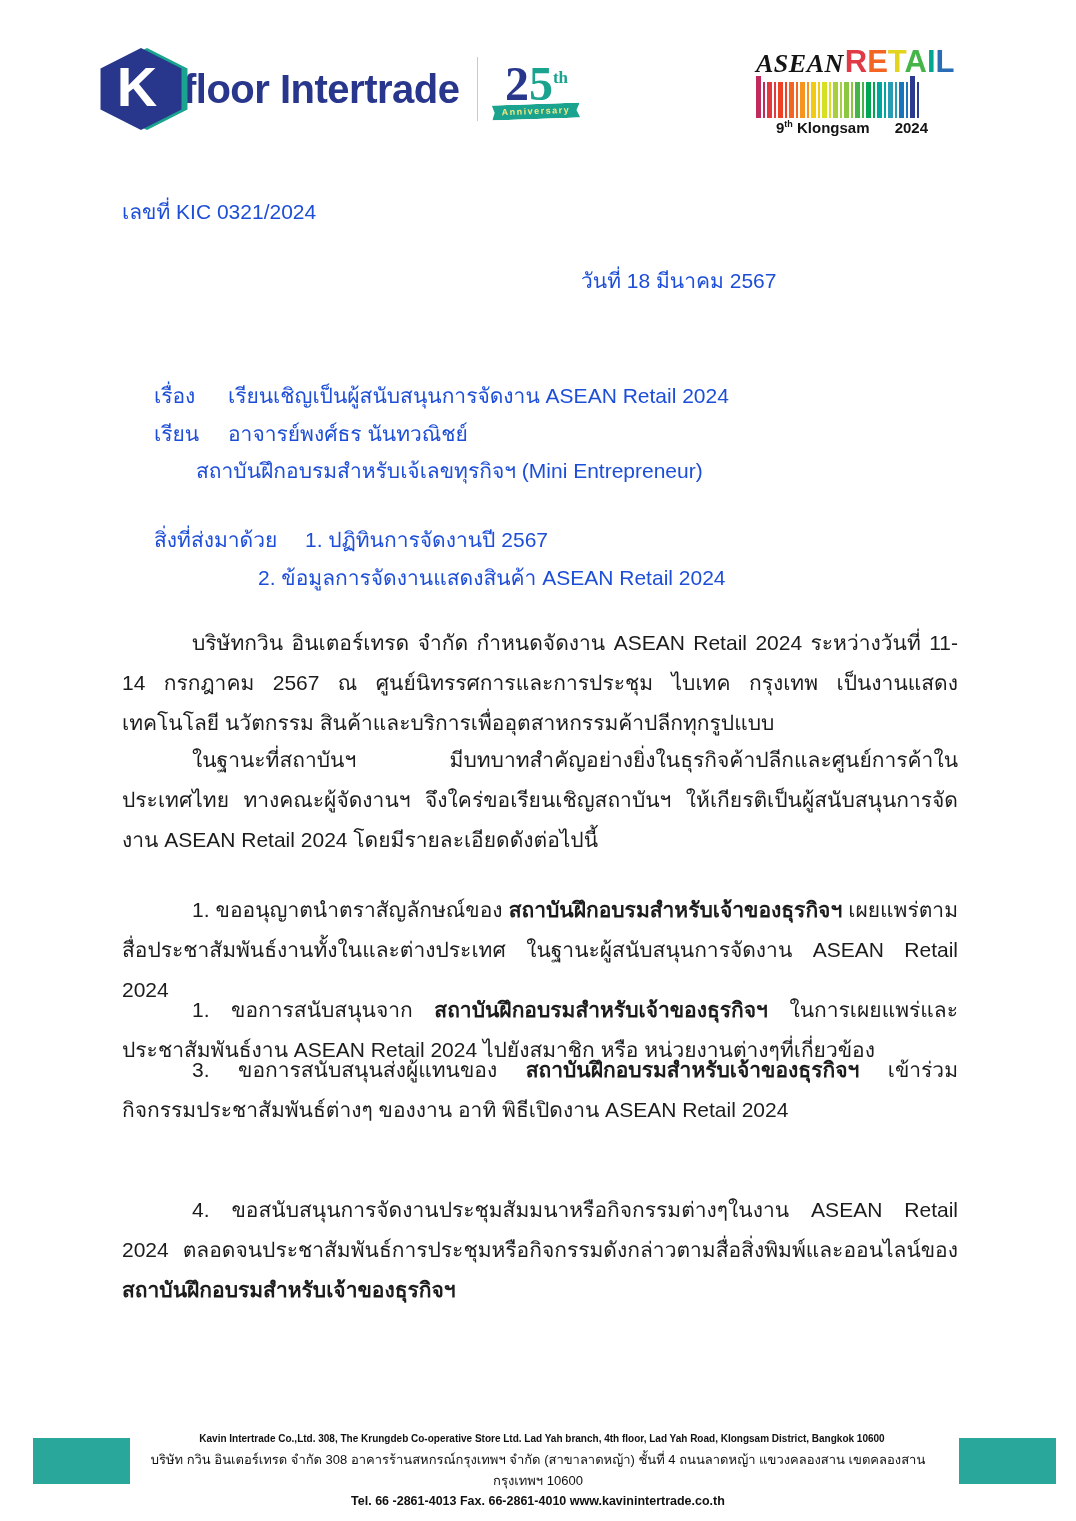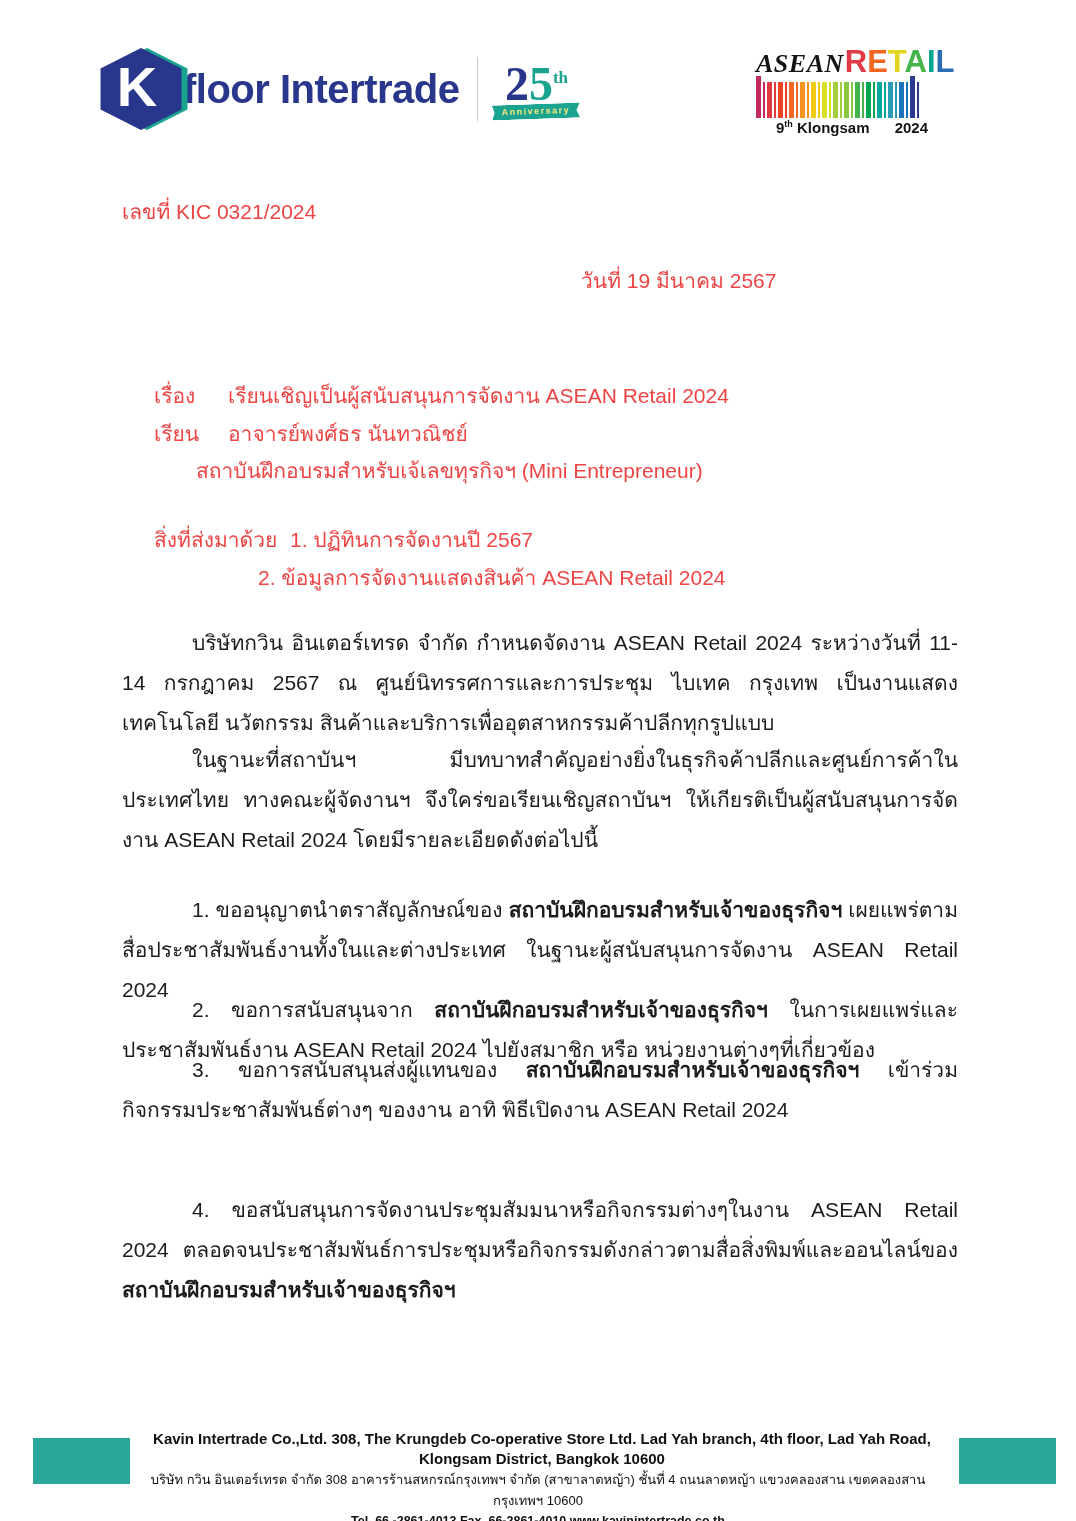--- a/index.html
+++ b/index.html
@@ -32,49 +32,49 @@
   .retail-word { font-size:31px; font-weight:800; letter-spacing:0px; margin-left:1px; }
   .barcode { display:flex; align-items:flex-end; height:36px; margin-top:2px; gap:2px; }
   .barcode .bar { height:100%; }
   .barcode .bar.tall { height:118%; }
   .asean-row3 { display:flex; justify-content:space-between; font-size:15px; font-weight:700;
                 color:#141414; margin-top:1px; padding:0 10px 0 20px; }
   .asean-row3 sup { font-size:9px; }
 
   
   .abs { position:absolute; }
-  .t { font-size:21px; line-height:38px; color:#ef4444; }
+  .t { font-size:21px; line-height:38px; color:#1d4ed8; }
   .ref-no { left:122px; top:193px; }
   .date-line { left:581px; top:262px; }
 
   .row2col { left:122px; display:flex; }
   .row2col .lbl { width:74px; flex:0 0 auto;margin-left:32px; }
   .subject-row { top:377px; }
   .to-row { top:415px; }
   .org-line { left:196px; top:452px; }
-  .attach-row { top:521px; }
+  .attach-row { top:521px;gap:15px; }
   .attach-row .lbl { width:136px; }
   .attach-line2 { left:258px; top:559px; }
 
   .bodytext { left:122px; width:836px; font-size:21px; line-height:40px; text-align:justify;
               text-indent:70px; color:#1c1c1c; }
   .para1 { top:623px; }
   .para2 { top:740px; }
   .item1 { top:890px; }
   .item2 { top:990px; }
   .item3 { top:1050px; }
   .item4 { top:1190px; }
   .bseg { font-weight:700; }
 
   
   .footer-rect { position:absolute; top:1438px; width:97px; height:46px; background:#29a79b; }
   .footer-rect.left { left:33px; }
   .footer-rect.right { left:959px; }
   .footer-text { position:absolute; left:130px; right:130px; top:1429px; text-align:center; color:#101010; }
-  .footer-text .f1 { font-size:15px; font-weight:700; line-height:20px;padding-left:8px; }
+  .footer-text .f1 { font-size:10px; font-weight:700; line-height:20px;padding-left:8px; }
   .footer-text .f2 { font-size:13px; line-height:21px; }
   .footer-text .f3 { font-size:12.5px; font-weight:600; line-height:20px; }
 </style>
 </head>
 <body>
 
 <div class="page">
 
   <div class="kavin-logo">
     <div class="hexwrap">
@@ -128,21 +128,21 @@
         <div class="bar tall" style="width: 5px; background: rgb(43, 57, 144);"></div>
         <div class="bar" style="width: 2px; background: rgb(43, 57, 144);"></div>
       </div>
     <div class="asean-row3">
       <span><span>9</span><sup>th</sup> <span>Klongsam</span></span>
       <span>2024</span>
     </div>
   </div>
 
   <div class="abs t ref-no">เลขที่ KIC 0321/2024</div>
-  <div class="abs t date-line">วันที่ 19 มีนาคม 2567</div>
+  <div class="abs t date-line">วันที่ 18 มีนาคม 2567</div>
 
   <div class="abs t row2col subject-row">
     <span class="lbl">เรื่อง</span>
     <span>เรียนเชิญเป็นผู้สนับสนุนการจัดงาน ASEAN Retail 2024</span>
   </div>
   <div class="abs t row2col to-row">
     <span class="lbl">เรียน</span>
     <span>อาจารย์พงศ์ธร นันทวณิชย์</span>
   </div>
   <div class="abs t org-line">สถาบันฝึกอบรมสำหรับเจ้เลขทุรกิจฯ (Mini Entrepreneur)</div>
@@ -151,21 +151,21 @@
     <span class="lbl">สิ่งที่ส่งมาด้วย</span>
     <span>1. ปฏิทินการจัดงานปี 2567</span>
   </div>
   <div class="abs t attach-line2">2. ข้อมูลการจัดงานแสดงสินค้า ASEAN Retail 2024</div>
 
   <p class="abs bodytext para1">บริษัทกวิน อินเตอร์เทรด จำกัด กำหนดจัดงาน ASEAN Retail 2024 ระหว่างวันที่ 11-14 กรกฎาคม 2567 ณ ศูนย์นิทรรศการและการประชุม ไบเทค กรุงเทพ เป็นงานแสดงเทคโนโลยี นวัตกรรม สินค้าและบริการเพื่ออุตสาหกรรมค้าปลีกทุกรูปแบบ</p>
   <p class="abs bodytext para2">ในฐานะที่สถาบันฯ มีบทบาทสำคัญอย่างยิ่งในธุรกิจค้าปลีกและศูนย์การค้าในประเทศไทย ทางคณะผู้จัดงานฯ จึงใคร่ขอเรียนเชิญสถาบันฯ ให้เกียรติเป็นผู้สนับสนุนการจัดงาน ASEAN Retail 2024 โดยมีรายละเอียดดังต่อไปนี้</p>
 
   <p class="abs bodytext item1"><span>1. ขออนุญาตนำตราสัญลักษณ์ของ </span><span class="bseg">สถาบันฝึกอบรมสำหรับเจ้าของธุรกิจฯ</span><span> เผยแพร่ตามสื่อประชาสัมพันธ์งานทั้งในและต่างประเทศ ในฐานะผู้สนับสนุนการจัดงาน ASEAN Retail 2024</span></p>
 
-  <p class="abs bodytext item2"><span>2. ขอการสนับสนุนจาก </span><span class="bseg">สถาบันฝึกอบรมสำหรับเจ้าของธุรกิจฯ</span><span> ในการเผยแพร่และประชาสัมพันธ์งาน ASEAN Retail 2024 ไปยังสมาชิก หรือ หน่วยงานต่างๆที่เกี่ยวข้อง</span></p>
+  <p class="abs bodytext item2"><span>1. ขอการสนับสนุนจาก </span><span class="bseg">สถาบันฝึกอบรมสำหรับเจ้าของธุรกิจฯ</span><span> ในการเผยแพร่และประชาสัมพันธ์งาน ASEAN Retail 2024 ไปยังสมาชิก หรือ หน่วยงานต่างๆที่เกี่ยวข้อง</span></p>
 
   <p class="abs bodytext item3"><span>3. ขอการสนับสนุนส่งผู้แทนของ </span><span class="bseg">สถาบันฝึกอบรมสำหรับเจ้าของธุรกิจฯ</span><span> เข้าร่วมกิจกรรมประชาสัมพันธ์ต่างๆ ของงาน อาทิ พิธีเปิดงาน ASEAN Retail 2024</span></p>
 
   <p class="abs bodytext item4"><span>4. ขอสนับสนุนการจัดงานประชุมสัมมนาหรือกิจกรรมต่างๆในงาน ASEAN Retail 2024 ตลอดจนประชาสัมพันธ์การประชุมหรือกิจกรรมดังกล่าวตามสื่อสิ่งพิมพ์และออนไลน์ของ </span><span class="bseg">สถาบันฝึกอบรมสำหรับเจ้าของธุรกิจฯ</span><span></span></p>
 
   <div class="footer-rect left"></div>
   <div class="footer-rect right"></div>
   <div class="footer-text">
     <div class="f1">Kavin Intertrade Co.,Ltd. 308, The Krungdeb Co-operative Store Ltd. Lad Yah branch, 4th  floor, Lad Yah Road, Klongsam District, Bangkok 10600</div>
     <div class="f2">บริษัท กวิน อินเตอร์เทรด จำกัด 308 อาคารร้านสหกรณ์กรุงเทพฯ จำกัด (สาขาลาดหญ้า) ชั้นที่ 4 ถนนลาดหญ้า แขวงคลองสาน เขตคลองสาน กรุงเทพฯ 10600</div>

